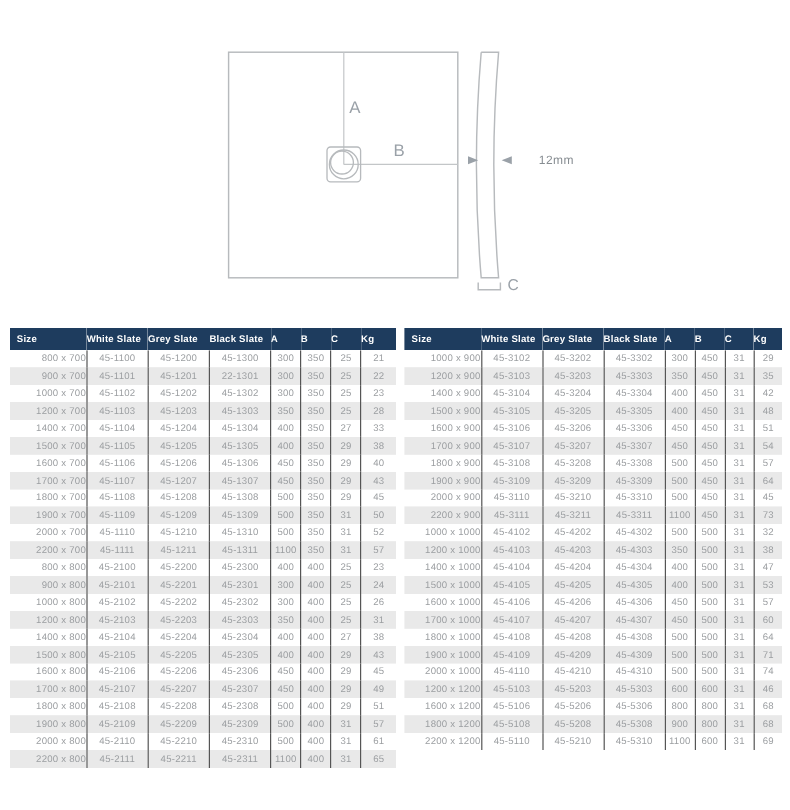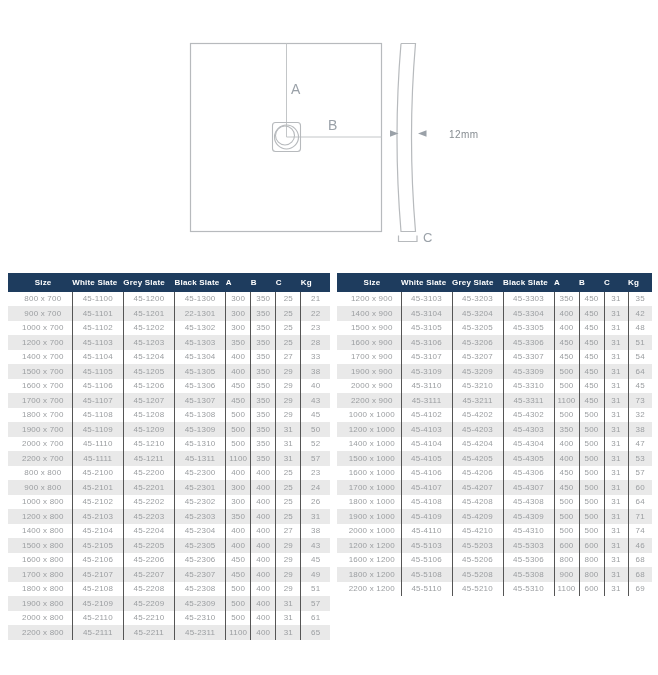--- a/index.html
+++ b/index.html
@@ -26,26 +26,26 @@
   .spec {
     position:absolute; top:273px; border-collapse:collapse; table-layout:fixed;
   }
   .spec-left  { left:8px;   width:322px; }
   .spec-right { left:337px; width:315px; }
   .spec th {
     background:#1e3c5e; color:#ffffff; font-size:8px; font-weight:bold;
     height:18.5px; padding:0; text-align:left; letter-spacing:.2px;
     white-space:nowrap; overflow:hidden;
   }
-  .spec th:first-child { text-align:center; padding-left:6px; }
+  .spec th:first-child { text-align:left; padding-left:6px; }
   .spec td {
     font-size:8px; color:#9b9ea1; height:14.5px; padding:0; text-align:center;
     white-space:nowrap; overflow:hidden; letter-spacing:.2px;
   }
-  .spec td:first-child { text-align:center; padding-left:6px; }
+  .spec td:first-child { text-align:right; padding-left:6px; }
   .spec td + td { border-left:1px solid #555555; }
   .spec tbody tr:nth-child(even) td { background:#e9e9e9; }
 
   .col-size  { width:64px; }
   .col-code  { width:51px; }
   .col-dim   { width:25px; }
   .col-kg    { width:29px; }
   .spec-right .col-kg { width:24px; }
   .spec-right .col-dimc { width:24px; }
 </style>
@@ -376,20 +376,30 @@
           <th>Grey Slate</th>
           <th>Black Slate</th>
           <th>A</th>
           <th>B</th>
           <th>C</th>
           <th>Kg</th>
         </tr>
       </thead>
       <tbody>
         <tr>
+          <td>1000 x 900</td>
+          <td>45-3102</td>
+          <td>45-3202</td>
+          <td>45-3302</td>
+          <td>300</td>
+          <td>450</td>
+          <td>31</td>
+          <td>29</td>
+        </tr>
+        <tr>
           <td>1200 x 900</td>
           <td>45-3103</td>
           <td>45-3203</td>
           <td>45-3303</td>
           <td>350</td>
           <td>450</td>
           <td>31</td>
           <td>35</td>
         </tr>
         <tr>
@@ -424,20 +434,30 @@
         </tr>
         <tr>
           <td>1700 x 900</td>
           <td>45-3107</td>
           <td>45-3207</td>
           <td>45-3307</td>
           <td>450</td>
           <td>450</td>
           <td>31</td>
           <td>54</td>
+        </tr>
+        <tr>
+          <td>1800 x 900</td>
+          <td>45-3108</td>
+          <td>45-3208</td>
+          <td>45-3308</td>
+          <td>500</td>
+          <td>450</td>
+          <td>31</td>
+          <td>57</td>
         </tr>
         <tr>
           <td>1900 x 900</td>
           <td>45-3109</td>
           <td>45-3209</td>
           <td>45-3309</td>
           <td>500</td>
           <td>450</td>
           <td>31</td>
           <td>64</td>

